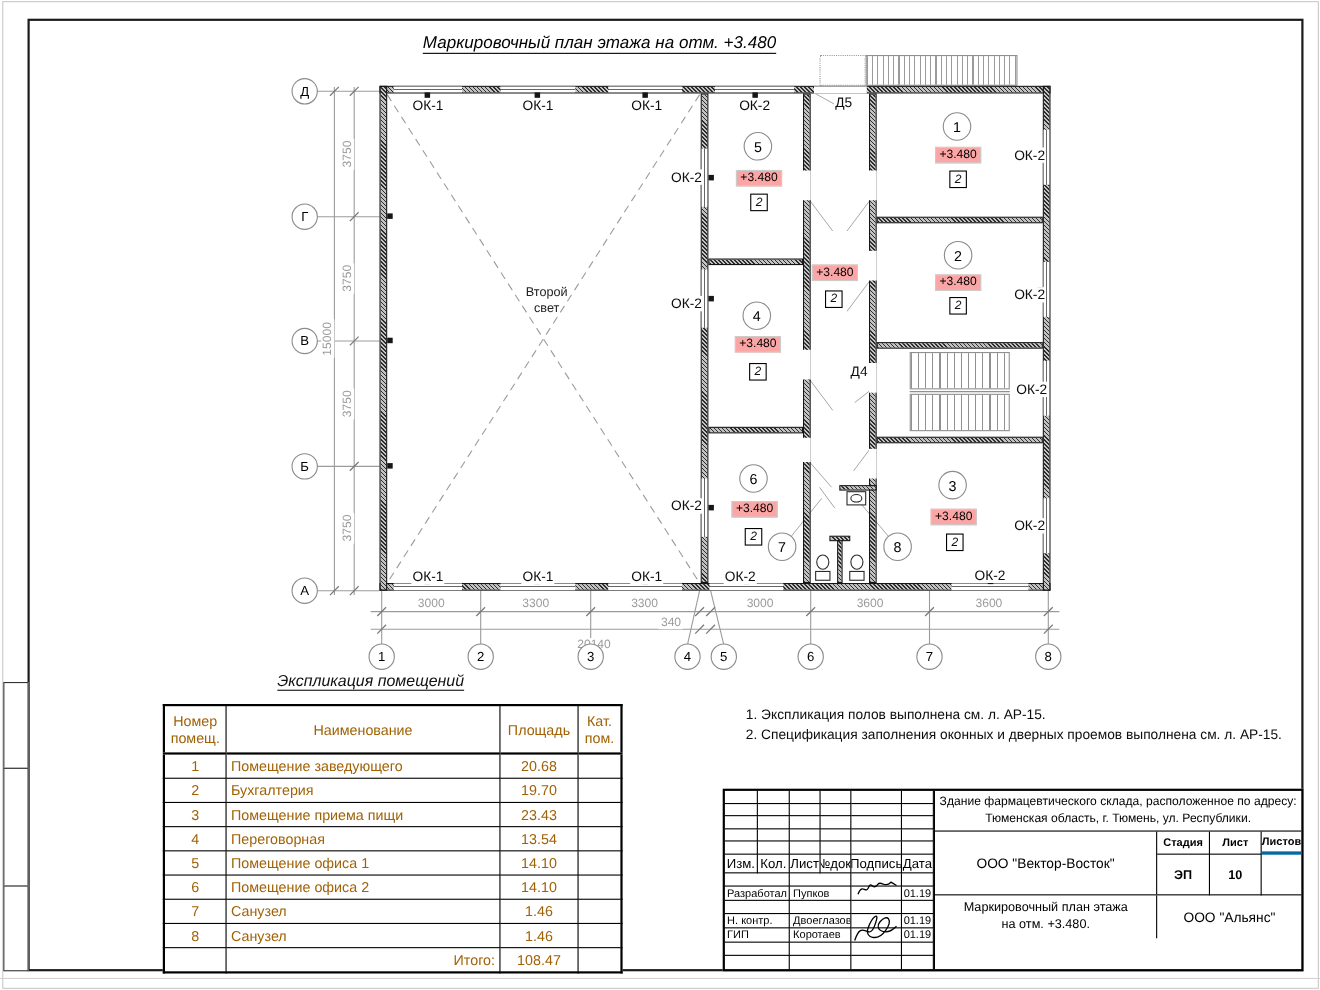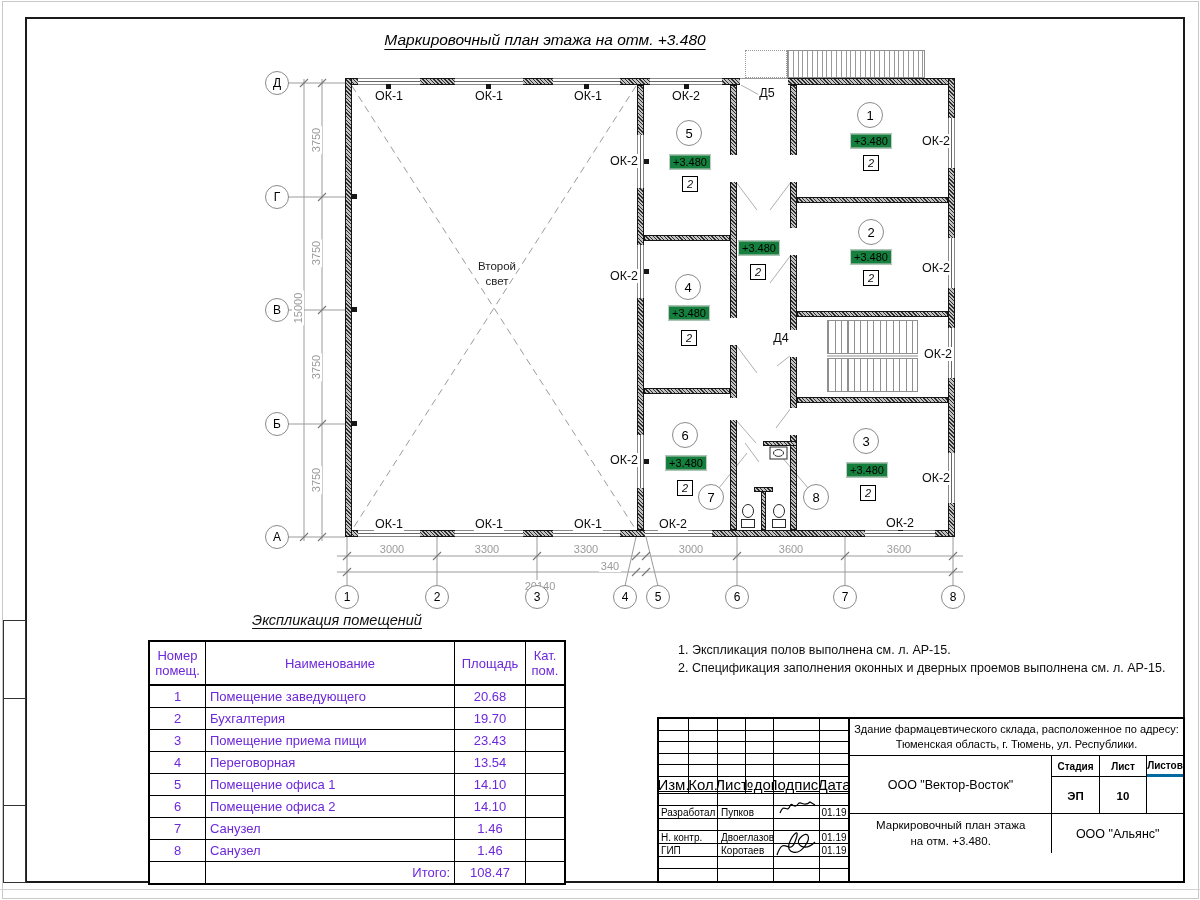--- a/index.html
+++ b/index.html
@@ -21,30 +21,30 @@
   .mull{position:absolute;width:5px;height:5px;background:#161616;}
   .stair{position:absolute;background-image:repeating-linear-gradient(90deg,#909090 0 1px,transparent 1px 6.5px);
          border:1px solid #909090;box-sizing:border-box;background-color:#fff;}
   .stair.ext{background-image:repeating-linear-gradient(90deg,#9a9a9a 0 1px,transparent 1px 4.8px);}
   .landing{position:absolute;border:1px dotted #9a9a9a;box-sizing:border-box;background:#fff;}
   .circle{position:absolute;width:24px;height:24px;border:1px solid #8b8b8b;border-radius:50%;background:#fff;
           display:flex;align-items:center;justify-content:center;font-size:13px;color:#000;transform:translate(-50%,-50%);}
   .axc{position:absolute;width:22px;height:22px;border:1px solid #8b8b8b;border-radius:50%;background:#fff;
        display:flex;align-items:center;justify-content:center;font-size:12px;color:#000;transform:translate(-50%,-50%);}
   .lbl{position:absolute;transform:translate(-50%,-50%);font-size:12.5px;color:#0d0d0d;white-space:nowrap;background:#fff;padding:0 1px;}
-  .lvl{position:absolute;transform:translate(-50%,-50%);font-size:11px;color:#000;background:#15803d;border:1px solid #cccccc;
+  .lvl{position:absolute;transform:translate(-50%,-50%);font-size:11px;color:#000;background:#fca5a5;border:1px solid #cccccc;
        padding:0 3px;white-space:nowrap;line-height:13px;}
   .ft{position:absolute;transform:translate(-50%,-50%);width:14px;height:14px;border:1px solid #000;font-size:11px;
       font-style:italic;display:flex;align-items:center;justify-content:center;background:#fff;line-height:1;}
   .dim{position:absolute;transform:translate(-50%,-50%);font-size:11px;color:#9b9b9b;background:#fff;padding:0 2px;white-space:nowrap;}
   .dimv{position:absolute;transform:translate(-50%,-50%) rotate(-90deg);font-size:11px;color:#9b9b9b;background:#fff;padding:0 2px;white-space:nowrap;}
   .sl{position:absolute;width:64px;transform:translate(-50%,-50%);text-align:center;font-size:11.5px;color:#222;line-height:1.3;}
   .tbl-title{position:absolute;transform:translate(-50%,-50%);font-size:14.5px;font-style:italic;
              text-decoration:underline;text-underline-offset:3px;white-space:nowrap;}
-  table.exp{position:absolute;border-collapse:collapse;font-size:13px;color:#6d28d9;background:#fff;}
+  table.exp{position:absolute;border-collapse:collapse;font-size:13px;color:#a16207;background:#fff;}
   table.exp td,table.exp th{border:1px solid #000;padding:0 4px;font-weight:normal;}
   table.exp{border:2px solid #000;}
   table.exp .hd{text-align:center;white-space:pre-line;height:42px;border-bottom:2px solid #000;}
   table.exp td{height:21px;}
   .cnum{text-align:center;}
   .notes{position:absolute;font-size:12.5px;color:#0d0d0d;line-height:1.45;white-space:nowrap;}
   
   .tb{position:absolute;left:657px;top:717px;width:528px;height:166px;border:2px solid #000;box-sizing:border-box;
       font-size:10.5px;color:#000;background:#fff;}
   .tb *{box-sizing:border-box;}
@@ -408,21 +408,21 @@
           <div style="width:29px;"></div>
         </div>
       <div class="tbrow" style="height:11.5px;">
           <div style="width:30px;"></div>
           <div style="width:29px;"></div>
           <div style="width:28px;"></div>
           <div style="width:28px;"></div>
           <div style="width:46px;"></div>
           <div style="width:29px;"></div>
         </div>
-      <div class="tbrow" style="height:17.5px;font-size:15px;text-decoration:underline;">
+      <div class="tbrow" style="height:17.5px;font-size:12px;">
         <div style="width:30px;">Изм.</div>
         <div style="width:29px;">Кол.</div>
         <div style="width:28px;">Лист</div>
         <div style="width:28px;">№док.</div>
         <div style="width:46px;">Подпись</div>
         <div style="width:29px;">Дата</div>
       </div>
       <div class="tbrow" style="height:12px;">
           <div style="width:59px;"></div>
           <div style="width:56px;"></div>

